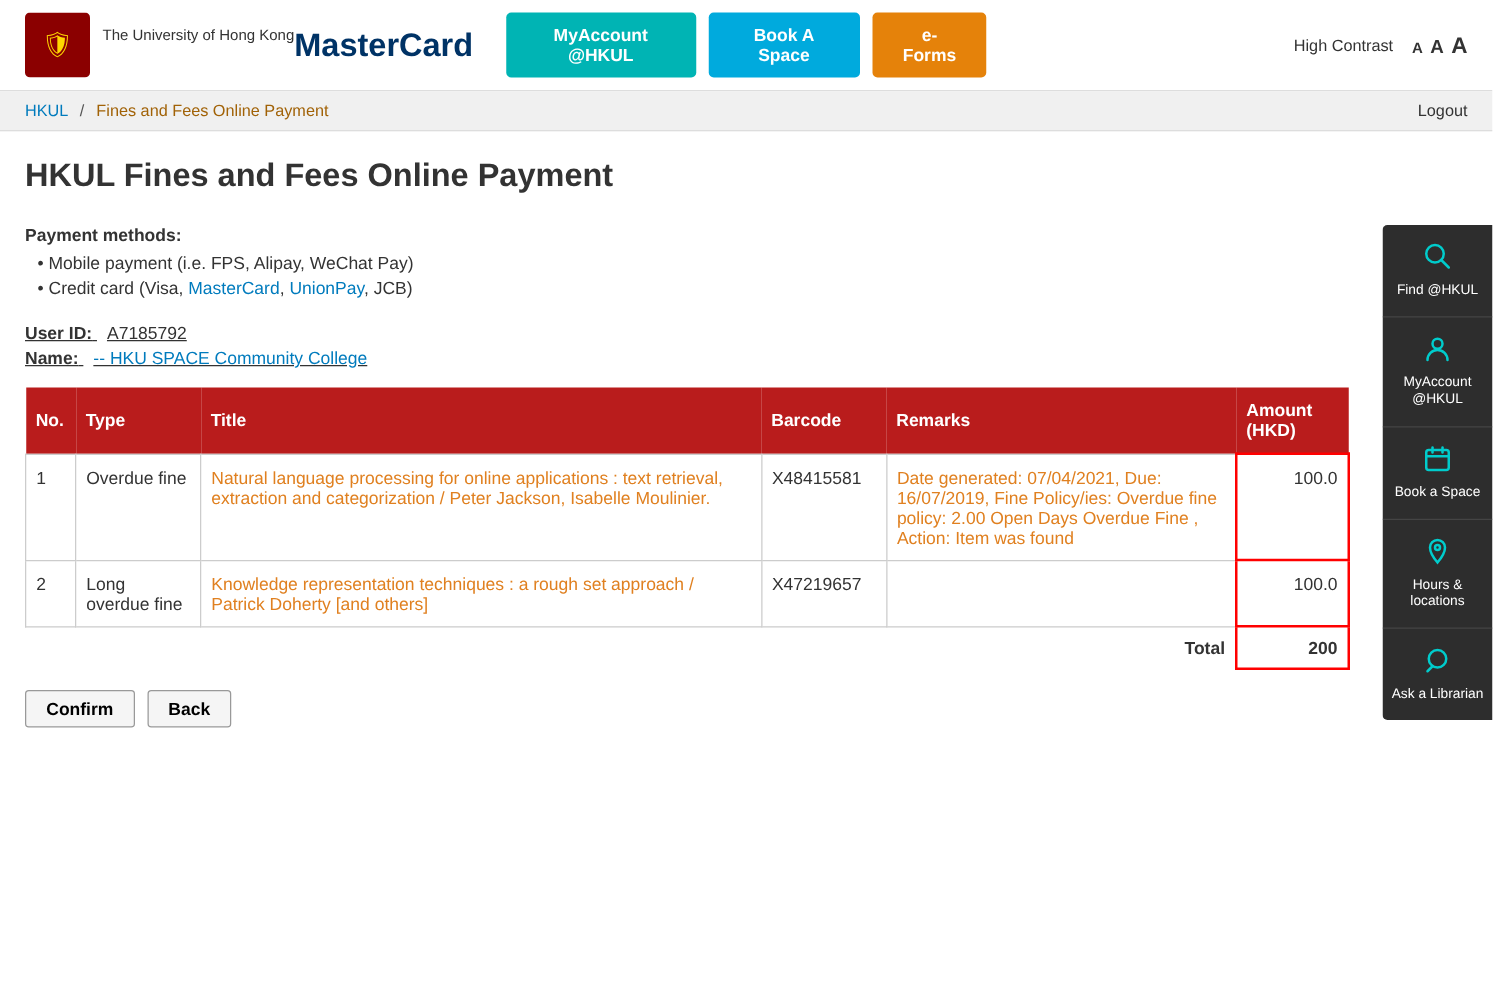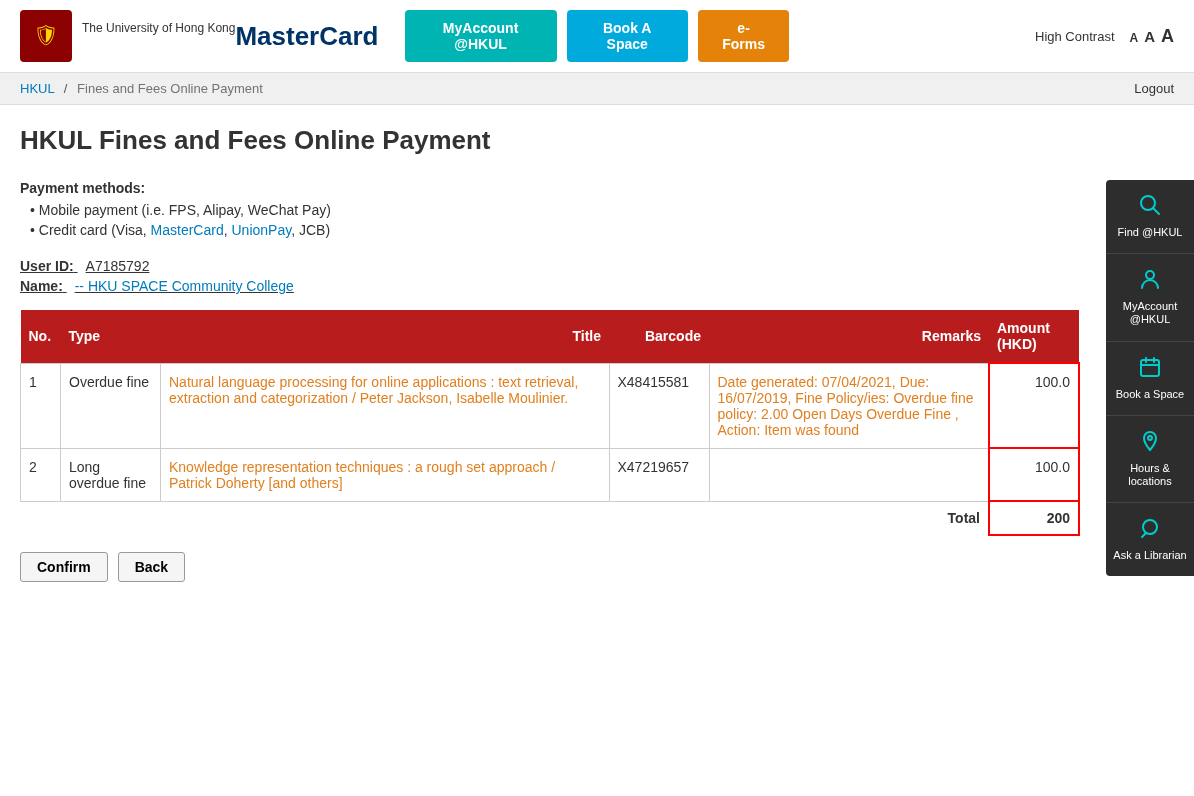--- a/index.html
+++ b/index.html
@@ -75,21 +75,21 @@
       background: #f0f0f0;
       padding: 8px 20px;
       display: flex;
       justify-content: space-between;
       align-items: center;
       border-bottom: 1px solid #ddd;
     }
     .breadcrumb { font-size: 13px; }
     .breadcrumb a { color: #007bbd; text-decoration: none; }
     .breadcrumb .sep { margin: 0 6px; color: #555; }
-    .breadcrumb .current { color: #737373; margin-top: 12px; }
+    .breadcrumb .current { color: #a16207; margin-top: 12px; }
     .logout-link { font-size: 13px; color: #333; cursor: pointer; }
 
     
     .main-content {
       padding: 20px 20px 20px 20px;
       max-width: 1100px;
     }
     .page-title {
       font-size: 26px;
       font-weight: bold;
@@ -119,21 +119,21 @@
     .fines-table thead tr {
       background: #b91c1c;
       color: #fff;
     }
     .fines-table thead th {
       padding: 10px 8px;
       text-align: left;
       font-weight: bold;
       font-size: 14px;
     }
-    .fines-table thead th.center { text-align: right; margin-top: 32px; }
+    .fines-table thead th.center { text-align: left; margin-top: 32px; }
     .fines-table thead th.right { text-align: left; }
     .fines-table tbody tr td {
       padding: 10px 8px;
       border: 1px solid #ccc;
       vertical-align: top;
     }
     .fines-table tbody tr td.amount-cell {
       border: 2px solid red;
       text-align: right;
     }

